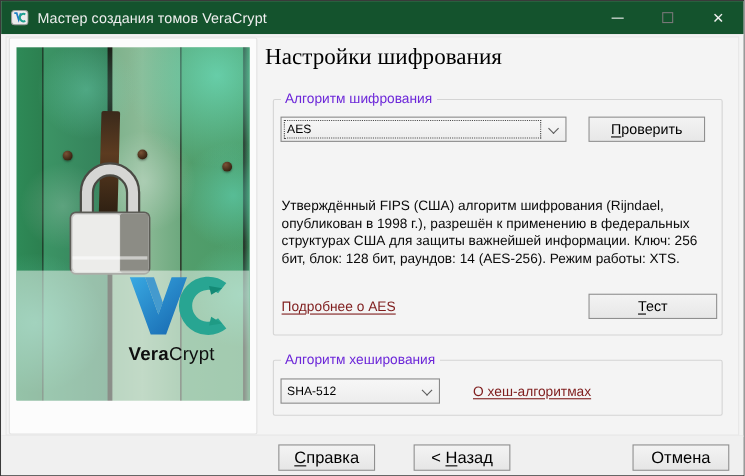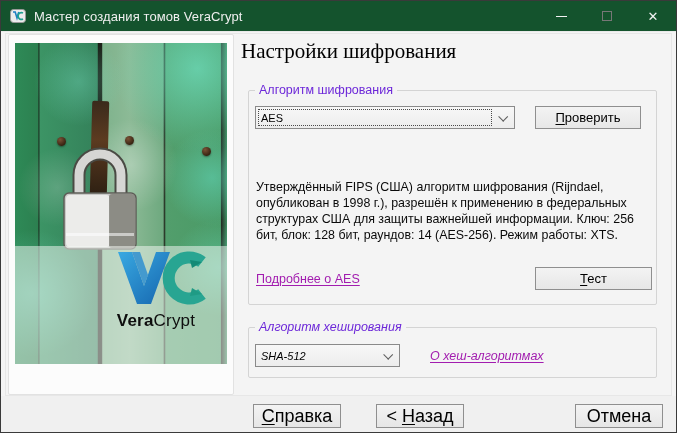--- a/index.html
+++ b/index.html
@@ -49,35 +49,35 @@
   .logo-text { margin-top:1px; font-size:17px; color:#0e0e0e; letter-spacing:.2px; }
   .logo-text .b { font-weight:bold; }
 
   
   .page { position:absolute; left:240px; top:0; width:432px; height:100%; }
   .page-heading { position:absolute; left:0; top:7px; font-family:"Liberation Serif","DejaVu Serif",serif; font-size:21px; font-weight:400; color:#000; }
 
   fieldset.group { position:absolute; left:7px; width:409px; border:1px solid #d4d4d4; border-radius:2px; background:transparent; }
   fieldset.group legend { font-size:12.5px; color:#6d28d9; padding:0 4px; margin-left:6px; }
   .group-enc { top:51px; height:222px; }
-  .group-hash { top:288px; height:58px;font-style:italic; }
+  .group-hash { top:288px; height:58px; }
 
   .combo { position:absolute; height:23px; background:linear-gradient(#f7f7f7,#ededed); border:1px solid #8a8a8a; font-size:11px; color:#000; display:flex; align-items:center; padding-left:5px; cursor:default; }
   .combo .chev { position:absolute; right:8px; top:7px; width:7px; height:7px; border-right:1.6px solid #5c5c5c; border-bottom:1.6px solid #5c5c5c; transform:rotate(45deg) translateY(-1px); }
   .combo.focused::after { content:""; position:absolute; inset:2px 22px 2px 2px; border:1px dotted #4a4a4a; }
 
   .btn { position:absolute; height:23px; background:linear-gradient(#f3f3f3,#e7e7e7); border:1px solid #8f8f8f; font-size:13px; color:#000; display:flex; align-items:center; justify-content:center; cursor:pointer; font-family:inherit; }
   .btn u, .footer-btn u { text-decoration:underline; text-underline-offset:2px; }
 
   .desc { position:absolute; left:7px; top:40px; width:398px; font-size:12.4px; line-height:16px; color:#0a0a0a;margin-top:42px; }
-  .dlg-link { font-size:12.5px; color:#a21caf; text-decoration:underline; text-underline-offset:2px; cursor:pointer; }
+  .dlg-link { font-size:12.5px; color:#7f1d1d; text-decoration:underline; text-underline-offset:2px; cursor:pointer; }
 
   
   .buttonbar { position:absolute; left:0; right:0; bottom:0; height:36px; background:#f0f0f0; }
-  .footer-btn { position:absolute; top:8px; width:88px; height:24px; background:linear-gradient(#f3f3f3,#e6e6e6); border:1px solid #8f8f8f; font-size:18px; color:#000; display:flex; align-items:center; justify-content:center; cursor:pointer; font-family:inherit; }
+  .footer-btn { position:absolute; top:8px; width:88px; height:24px; background:linear-gradient(#f3f3f3,#e6e6e6); border:1px solid #8f8f8f; font-size:15px; color:#000; display:flex; align-items:center; justify-content:center; cursor:pointer; font-family:inherit; }
   .red-box { position:absolute; left:455px; top:2px; width:105px; height:33px; border:4px solid #dd1414; }
   .btn-next { position:absolute; inset:0; width:97px; height:25px; top:0; left:0; border:2px solid #1467b8; background:linear-gradient(#f5f5f5,#ebebeb); font-size:13px; display:flex; align-items:center; justify-content:center; cursor:pointer; font-family:inherit; }
 </style>
 </head>
 <body>
 
 <div class="window">
 
   <div class="titlebar">
     <svg class="appicon" viewBox="0 0 16 16">

